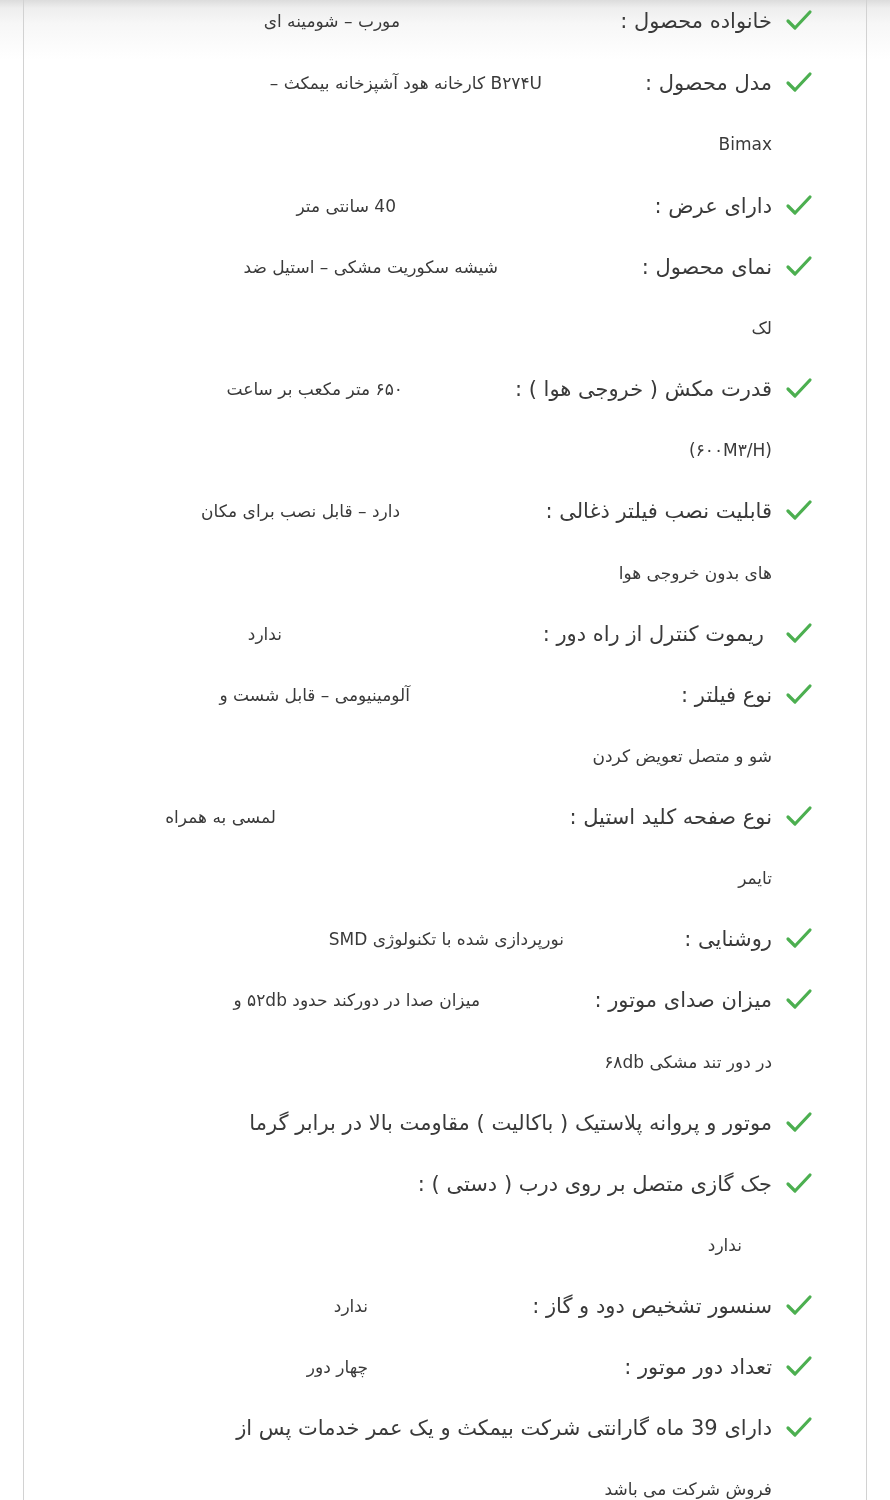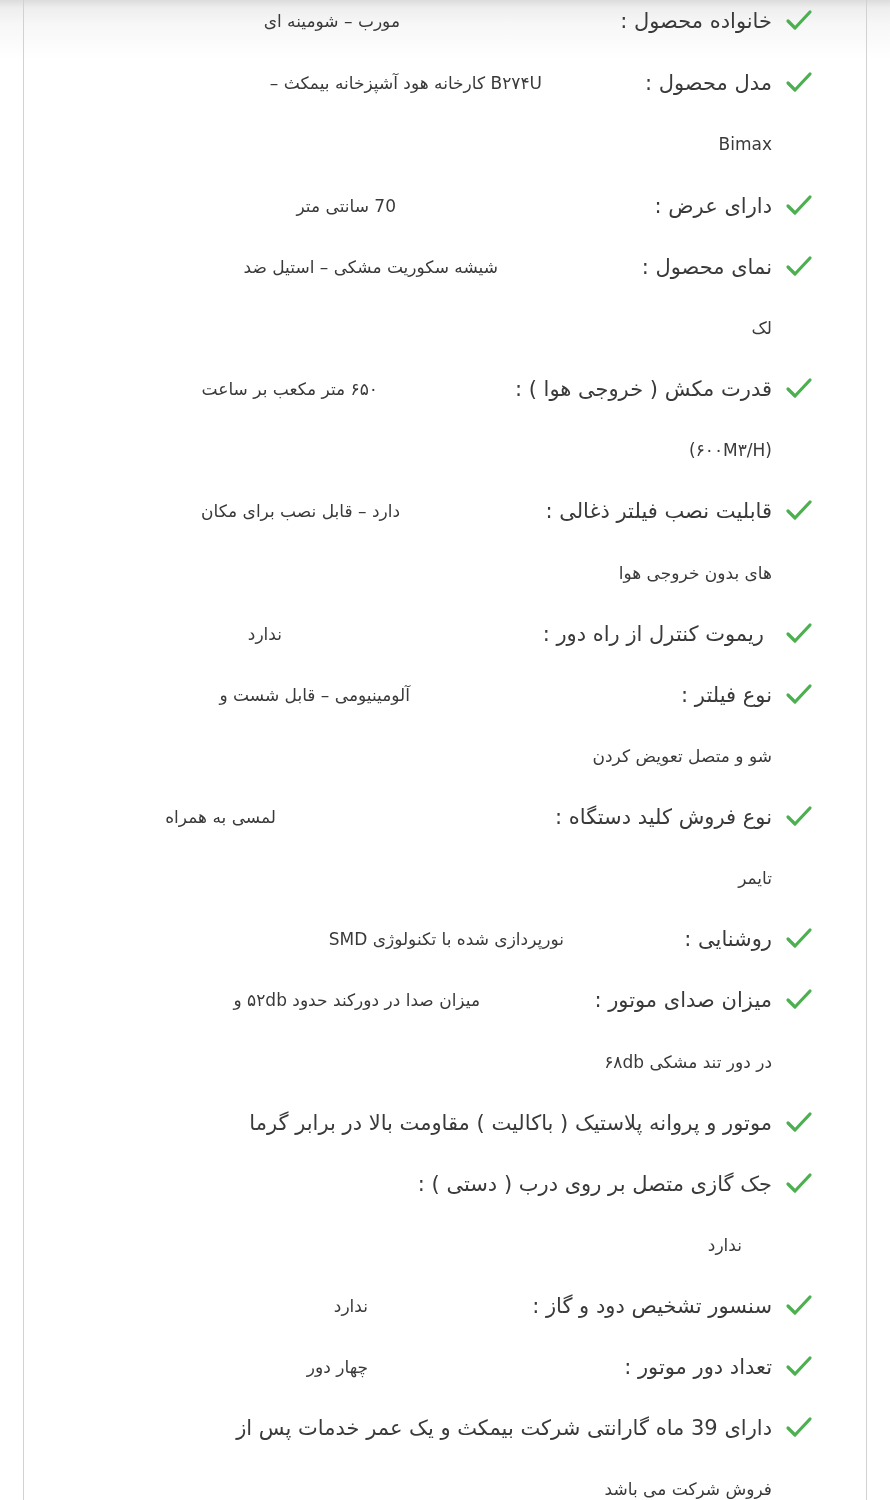--- a/index.html
+++ b/index.html
@@ -82,38 +82,38 @@
 <div class="line" style="top:63px">مدل محصول :</div>
 <div class="val" style="top:63px; right:348px">B۲۷۴U کارخانه هود آشپزخانه بیمکث –</div>
 <div class="val" style="top:124px; right:118px">Bimax</div>
 
 <div class="check" style="top:186px">
     <svg width="28" height="22" viewBox="0 0 28 22">
       <path d="M3 12 L10 19 L25 3" fill="none" stroke="#4caf50" stroke-width="3.2" stroke-linecap="round" stroke-linejoin="round"></path>
     </svg>
   </div>
 <div class="line" style="top:186px">دارای عرض :</div>
-<div class="val" style="top:186px; right:494px">70  سانتی متر</div>
+<div class="val" style="top:186px; right:494px">40  سانتی متر</div>
 
 <div class="check" style="top:247px">
     <svg width="28" height="22" viewBox="0 0 28 22">
       <path d="M3 12 L10 19 L25 3" fill="none" stroke="#4caf50" stroke-width="3.2" stroke-linecap="round" stroke-linejoin="round"></path>
     </svg>
   </div>
 <div class="line" style="top:247px">نمای محصول :</div>
 <div class="val" style="top:247px; right:392px">شیشه سکوریت مشکی – استیل ضد</div>
 <div class="val" style="top:308px; right:118px">لک</div>
 
 <div class="check" style="top:369px">
     <svg width="28" height="22" viewBox="0 0 28 22">
       <path d="M3 12 L10 19 L25 3" fill="none" stroke="#4caf50" stroke-width="3.2" stroke-linecap="round" stroke-linejoin="round"></path>
     </svg>
   </div>
 <div class="line" style="top:369px">قدرت مکش ( خروجی هوا )   :</div>
-<div class="val" style="top:369px; right:512px">۶۵۰ متر مکعب بر ساعت</div>
+<div class="val" style="top:369px; right:487px">۶۵۰ متر مکعب بر ساعت</div>
 <div class="val" style="top:430px; right:118px">(۶۰۰M۳/H)</div>
 
 <div class="check" style="top:491px">
     <svg width="28" height="22" viewBox="0 0 28 22">
       <path d="M3 12 L10 19 L25 3" fill="none" stroke="#4caf50" stroke-width="3.2" stroke-linecap="round" stroke-linejoin="round"></path>
     </svg>
   </div>
 <div class="line" style="top:491px">قابلیت نصب فیلتر ذغالی :</div>
 <div class="val" style="top:491px; right:490px">دارد – قابل نصب برای مکان</div>
 <div class="val" style="top:553px; right:118px">های بدون خروجی هوا</div>
@@ -133,21 +133,21 @@
   </div>
 <div class="line" style="top:675px">نوع فیلتر :</div>
 <div class="val" style="top:675px; right:480px">آلومینیومی – قابل شست و</div>
 <div class="val" style="top:736px; right:118px">شو و متصل تعویض کردن</div>
 
 <div class="check" style="top:797px">
     <svg width="28" height="22" viewBox="0 0 28 22">
       <path d="M3 12 L10 19 L25 3" fill="none" stroke="#4caf50" stroke-width="3.2" stroke-linecap="round" stroke-linejoin="round"></path>
     </svg>
   </div>
-<div class="line" style="top:797px">نوع فروش  کلید دستگاه :</div>
+<div class="line" style="top:797px">نوع صفحه  کلید استیل :</div>
 <div class="val" style="top:797px; right:614px">لمسی به همراه</div>
 <div class="val" style="top:858px; right:118px">تایمر</div>
 
 <div class="check" style="top:919px">
     <svg width="28" height="22" viewBox="0 0 28 22">
       <path d="M3 12 L10 19 L25 3" fill="none" stroke="#4caf50" stroke-width="3.2" stroke-linecap="round" stroke-linejoin="round"></path>
     </svg>
   </div>
 <div class="line" style="top:919px">روشنایی :</div>
 <div class="val" style="top:919px; right:326px">نورپردازی شده با تکنولوژی SMD</div>

